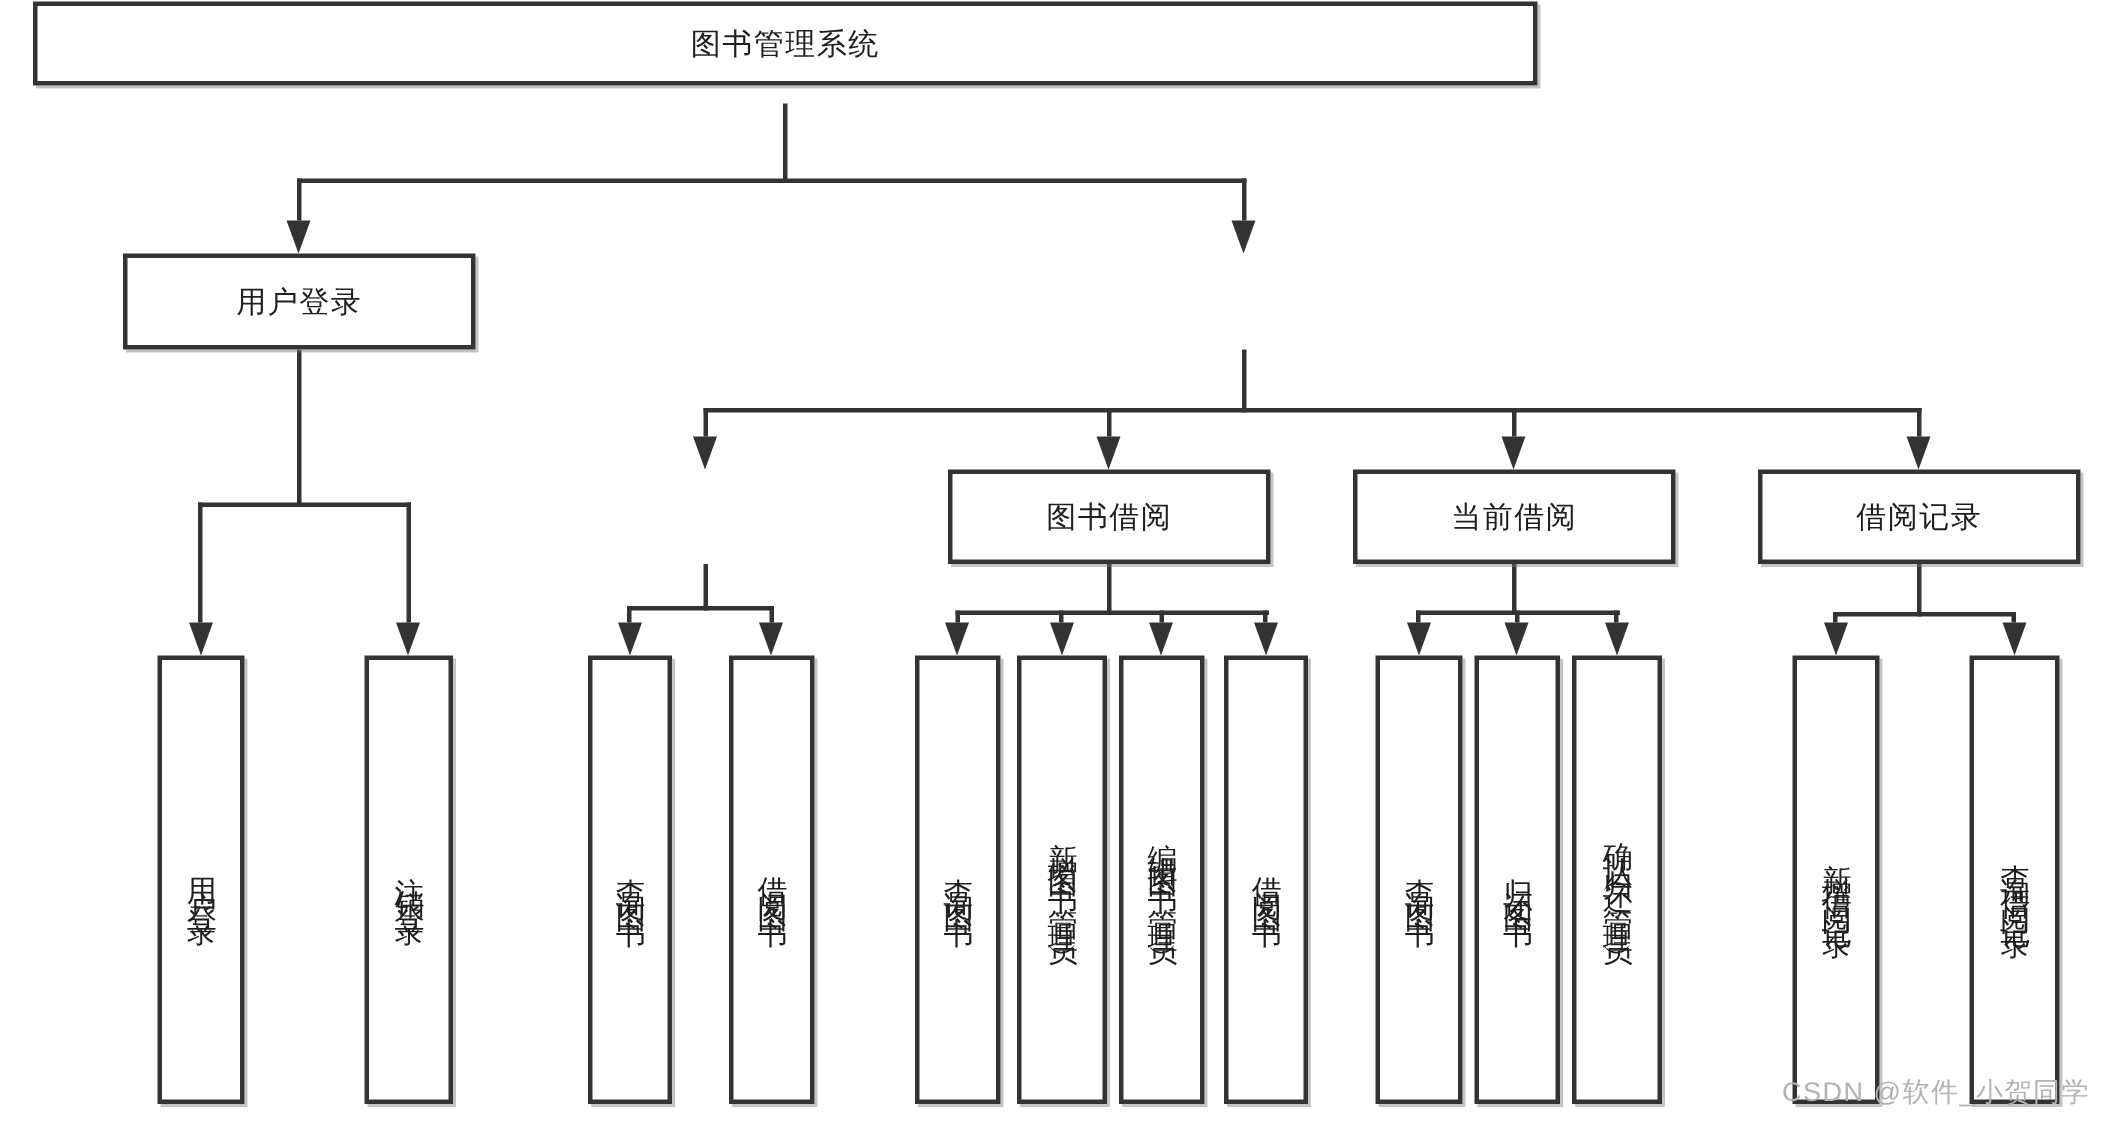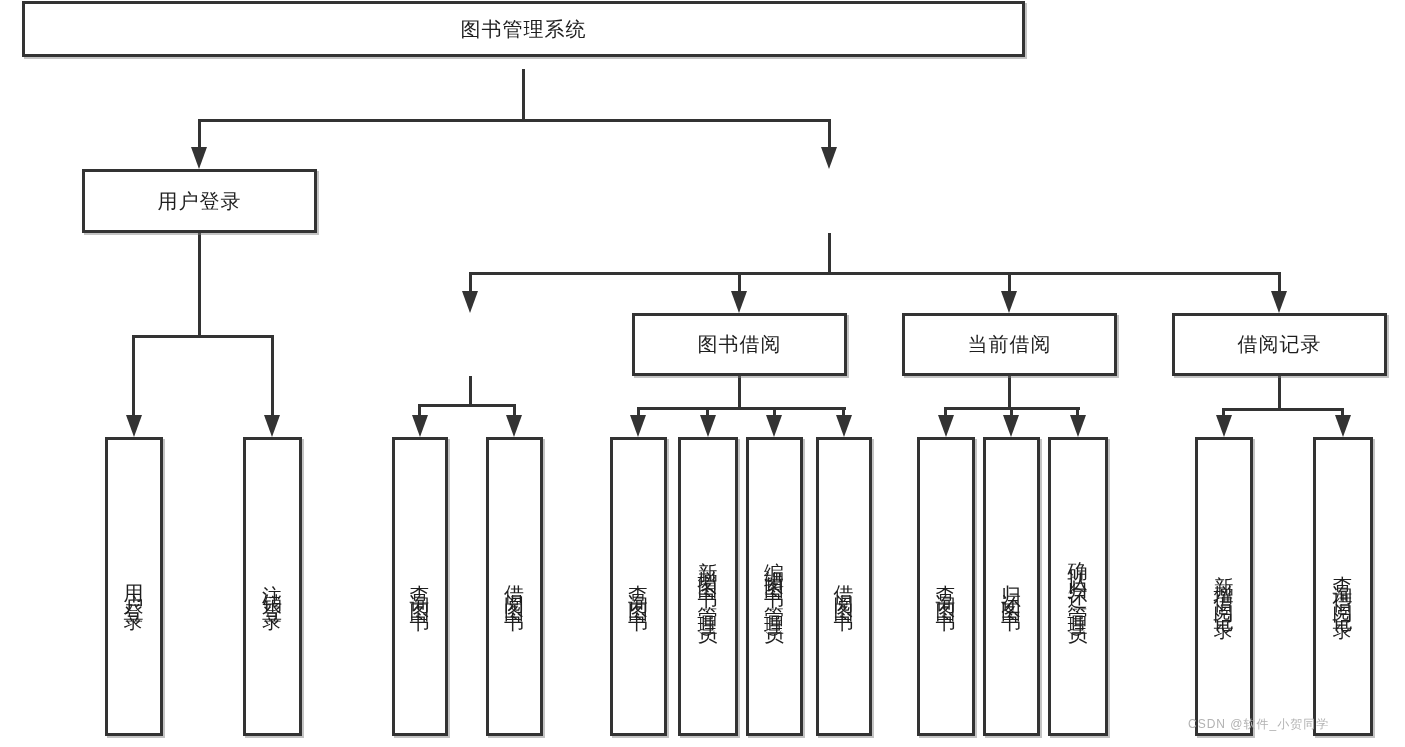--- a/index.html
+++ b/index.html
@@ -29,21 +29,21 @@
   }
   .hline,.vline{position:absolute; background:var(--line); z-index:1;}
   .hline{height:3px;}
   .vline{width:3px;}
   .arrow{
     position:absolute; width:0; height:0; z-index:1;
     border-left:8px solid transparent; border-right:8px solid transparent;
     border-top:22px solid var(--line);
   }
   .watermark{
-    position:absolute; z-index:5; font-size:12px; letter-spacing:1px;
+    position:absolute; z-index:5; font-size:18px; letter-spacing:1px;
     color:var(--watermark); white-space:nowrap;
   }
 </style>
 </head>
 <body>
 
 <div id="canvas">
 
   <div class="box hbox" style="left:22px;top:1px;width:1003px;height:56px">
     <span class="label">图书管理系统</span>

